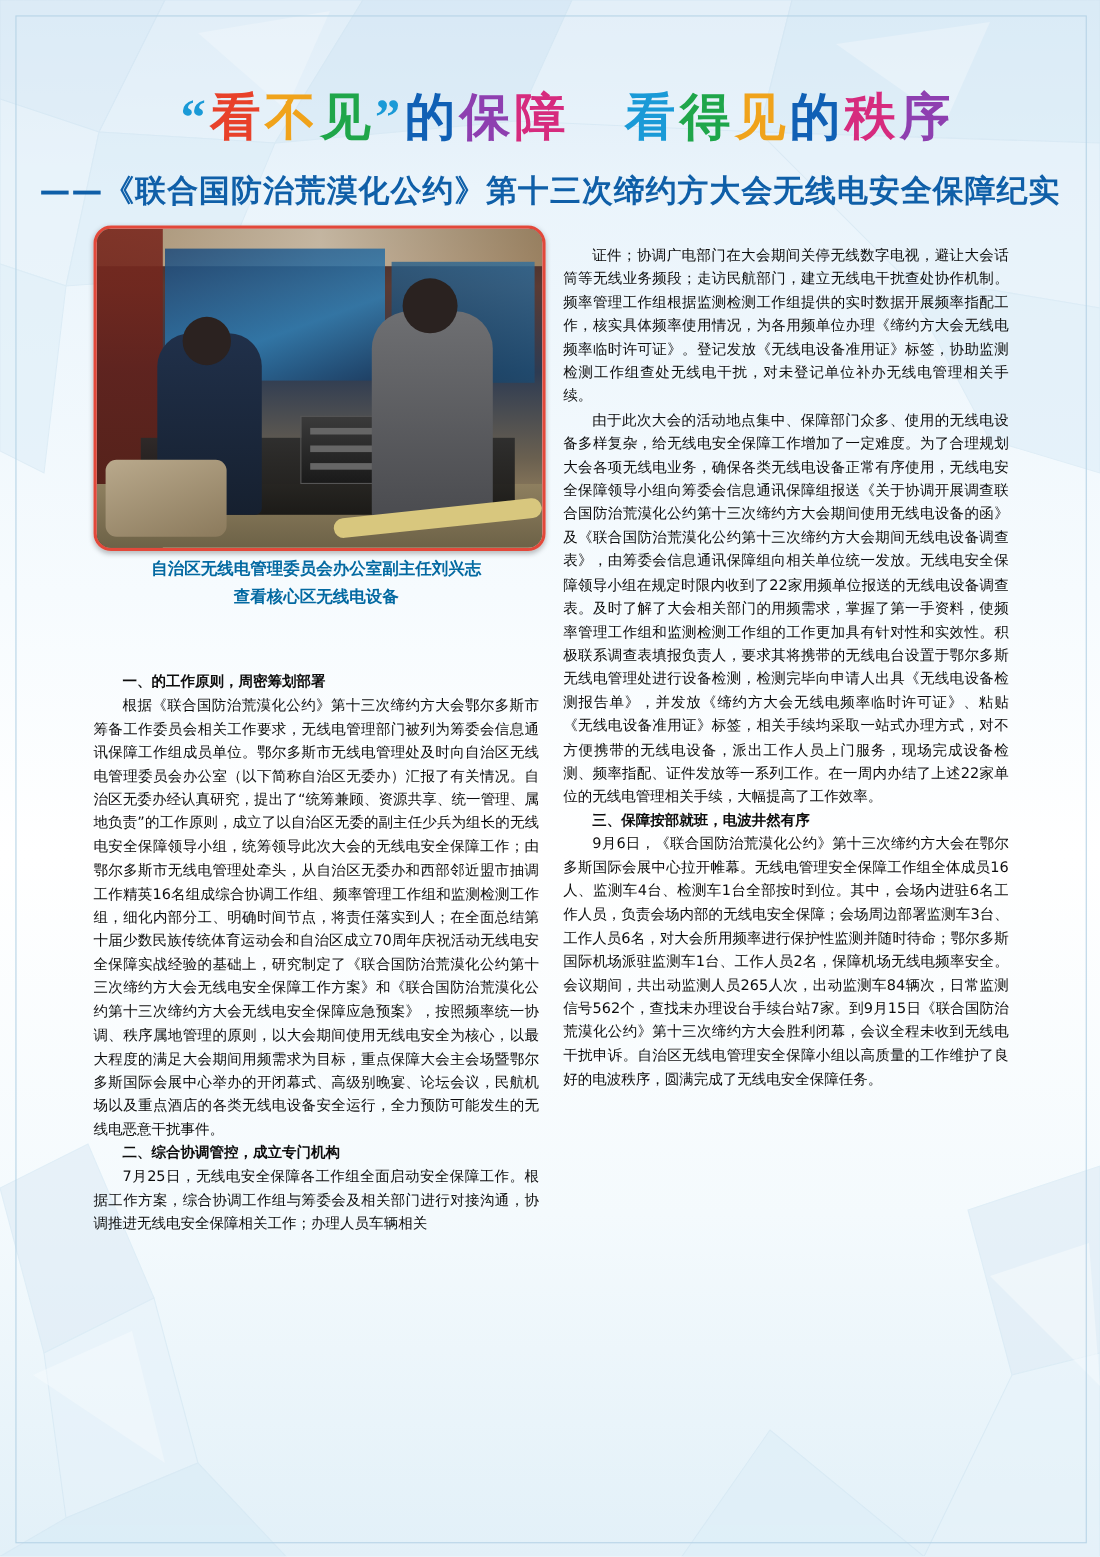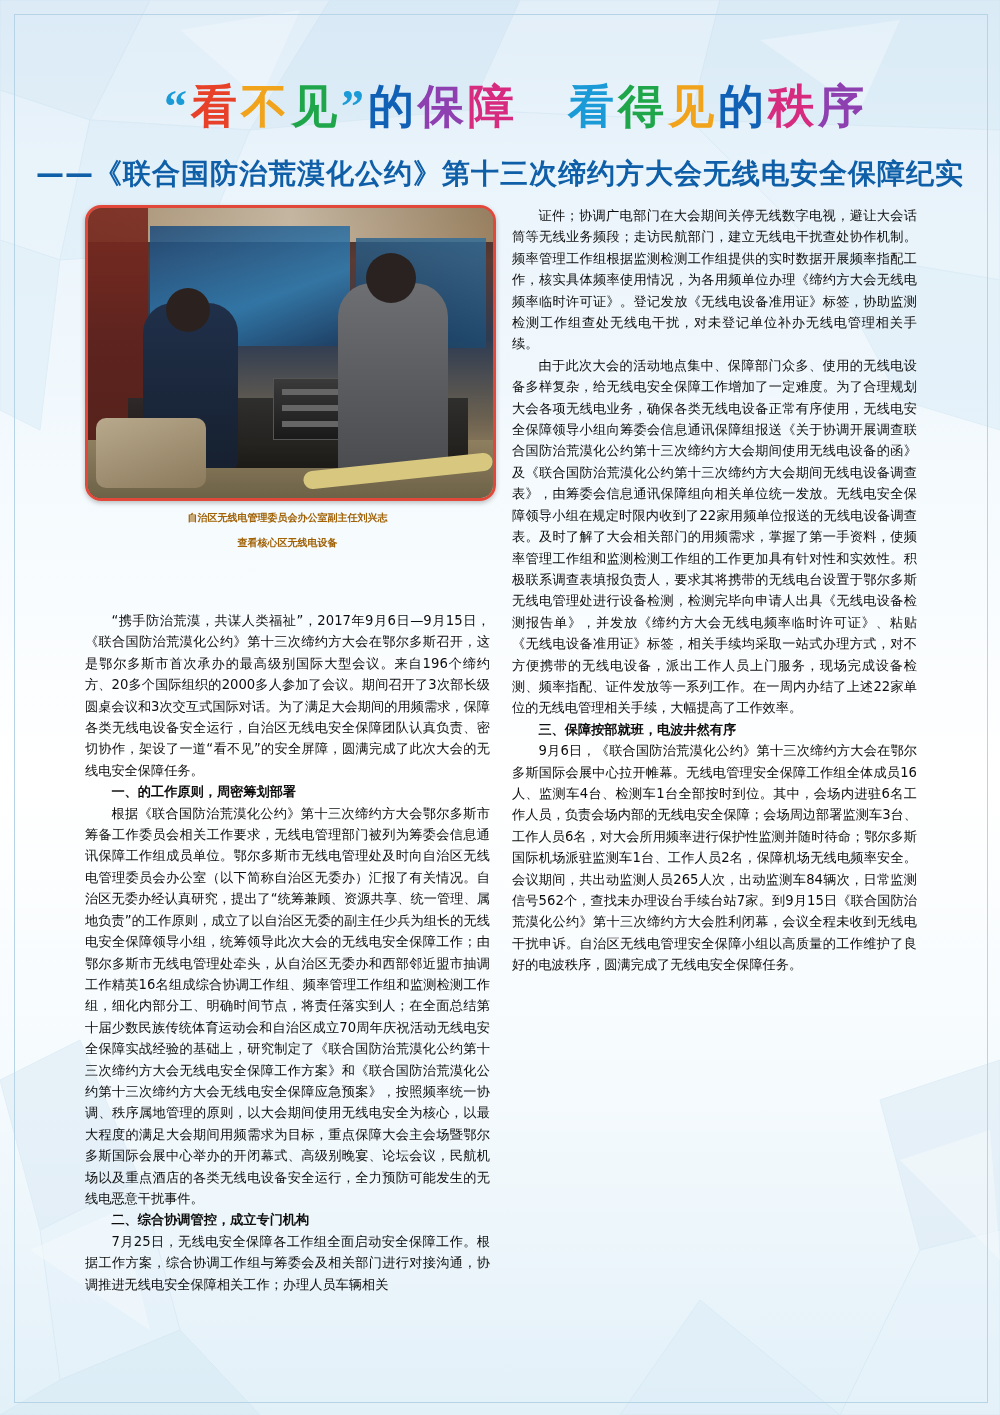--- a/index.html
+++ b/index.html
@@ -78,37 +78,37 @@
   .ph-head1{position:absolute;left:78px;top:80px;width:44px;height:44px;border-radius:50%;background:#2b2220;}
   .ph-person2{position:absolute;left:250px;top:75px;width:110px;height:190px;background:linear-gradient(180deg,#6e6f72,#4a4b4f);border-radius:34px 34px 6px 6px;}
   .ph-head2{position:absolute;left:278px;top:45px;width:50px;height:50px;border-radius:50%;background:#2a2220;}
   .ph-floor{position:absolute;left:0;bottom:0;width:100%;height:58px;background:linear-gradient(180deg,#8e7f5f,#6d6247);}
   .ph-chair{position:absolute;left:8px;bottom:10px;width:110px;height:70px;background:linear-gradient(160deg,#b9a98c,#8b7a5c);border-radius:10px;}
   .ph-cable{position:absolute;left:215px;bottom:18px;width:190px;height:18px;background:#d8c77e;border-radius:9px;transform:rotate(-6deg);}
   .caption{
     position:absolute;left:85px;top:505px;width:405px;
     text-align:center;
     font-family:"DejaVu Sans", sans-serif;
-    font-size:10px;color:#a16207;line-height:25px;
+    font-size:15px;color:#0369a1;line-height:25px;
     font-weight:bold;
   }
   
   .col{
     position:absolute;
     font-family:"DejaVu Sans", sans-serif;
     font-size:13.2px;
     line-height:21.4px;
     color:#0d0d0d;
     text-align:justify;
     text-justify:inter-ideograph;
   }
   .col p{margin:0;text-indent:2em;}
   .col p.sec{font-weight:bold;}
   .col-left{left:85px;top:610px;width:405px;}
-  .col-right{left:512px;top:205px;width:405px;}
+  .col-right{left:512px;top:222px;width:405px;}
 </style>
 </head>
 <body>
 
 <div class="bg-base"></div>
 
 <svg class="poly" width="1000" height="1415" viewBox="0 0 1000 1415" style="left:0;top:0;">
   <g fill="none" stroke="#cfe4f1" stroke-width="1">
     <polygon points="0,0 150,0 90,120 0,90" fill="#dcecf7"></polygon>
     <polygon points="150,0 330,0 250,130 90,120" fill="#e6f2fa"></polygon>
@@ -164,21 +164,20 @@
       <div class="ph-cable"></div>
     </div>
   </div>
 
   <div class="caption">
     <div>自治区无线电管理委员会办公室副主任刘兴志</div>
     <div>查看核心区无线电设备</div>
   </div>
 
   <div class="col col-left" id="col-left">
-      <p>“携手防治荒漠，共谋人类福祉”，2017年9月6日—9月15日，《联合国防治荒漠化公约》第十三次缔约方大会在鄂尔多斯召开，这是鄂尔多斯市首次承办的最高级别国际大型会议。来自196个缔约方、20多个国际组织的2000多人参加了会议。期间召开了3次部长级圆桌会议和3次交互式国际对话。为了满足大会期间的用频需求，保障各类无线电设备安全运行，自治区无线电安全保障团队认真负责、密切协作，架设了一道“看不见”的安全屏障，圆满完成了此次大会的无线电安全保障任务。</p>
       <p class="sec">一、的工作原则，周密筹划部署</p>
       <p>根据《联合国防治荒漠化公约》第十三次缔约方大会鄂尔多斯市筹备工作委员会相关工作要求，无线电管理部门被列为筹委会信息通讯保障工作组成员单位。鄂尔多斯市无线电管理处及时向自治区无线电管理委员会办公室（以下简称自治区无委办）汇报了有关情况。自治区无委办经认真研究，提出了“统筹兼顾、资源共享、统一管理、属地负责”的工作原则，成立了以自治区无委的副主任少兵为组长的无线电安全保障领导小组，统筹领导此次大会的无线电安全保障工作；由鄂尔多斯市无线电管理处牵头，从自治区无委办和西部邻近盟市抽调工作精英16名组成综合协调工作组、频率管理工作组和监测检测工作组，细化内部分工、明确时间节点，将责任落实到人；在全面总结第十届少数民族传统体育运动会和自治区成立70周年庆祝活动无线电安全保障实战经验的基础上，研究制定了《联合国防治荒漠化公约第十三次缔约方大会无线电安全保障工作方案》和《联合国防治荒漠化公约第十三次缔约方大会无线电安全保障应急预案》，按照频率统一协调、秩序属地管理的原则，以大会期间使用无线电安全为核心，以最大程度的满足大会期间用频需求为目标，重点保障大会主会场暨鄂尔多斯国际会展中心举办的开闭幕式、高级别晚宴、论坛会议，民航机场以及重点酒店的各类无线电设备安全运行，全力预防可能发生的无线电恶意干扰事件。</p>
       <p class="sec">二、综合协调管控，成立专门机构</p>
       <p>7月25日，无线电安全保障各工作组全面启动安全保障工作。根据工作方案，综合协调工作组与筹委会及相关部门进行对接沟通，协调推进无线电安全保障相关工作；办理人员车辆相关</p>
     </div>
   <div class="col col-right" id="col-right">
       <p>证件；协调广电部门在大会期间关停无线数字电视，避让大会话筒等无线业务频段；走访民航部门，建立无线电干扰查处协作机制。频率管理工作组根据监测检测工作组提供的实时数据开展频率指配工作，核实具体频率使用情况，为各用频单位办理《缔约方大会无线电频率临时许可证》。登记发放《无线电设备准用证》标签，协助监测检测工作组查处无线电干扰，对未登记单位补办无线电管理相关手续。</p>
       <p>由于此次大会的活动地点集中、保障部门众多、使用的无线电设备多样复杂，给无线电安全保障工作增加了一定难度。为了合理规划大会各项无线电业务，确保各类无线电设备正常有序使用，无线电安全保障领导小组向筹委会信息通讯保障组报送《关于协调开展调查联合国防治荒漠化公约第十三次缔约方大会期间使用无线电设备的函》及《联合国防治荒漠化公约第十三次缔约方大会期间无线电设备调查表》，由筹委会信息通讯保障组向相关单位统一发放。无线电安全保障领导小组在规定时限内收到了22家用频单位报送的无线电设备调查表。及时了解了大会相关部门的用频需求，掌握了第一手资料，使频率管理工作组和监测检测工作组的工作更加具有针对性和实效性。积极联系调查表填报负责人，要求其将携带的无线电台设置于鄂尔多斯无线电管理处进行设备检测，检测完毕向申请人出具《无线电设备检测报告单》，并发放《缔约方大会无线电频率临时许可证》、粘贴《无线电设备准用证》标签，相关手续均采取一站式办理方式，对不方便携带的无线电设备，派出工作人员上门服务，现场完成设备检测、频率指配、证件发放等一系列工作。在一周内办结了上述22家单位的无线电管理相关手续，大幅提高了工作效率。</p>
       <p class="sec">三、保障按部就班，电波井然有序</p>
       <p>9月6日，《联合国防治荒漠化公约》第十三次缔约方大会在鄂尔多斯国际会展中心拉开帷幕。无线电管理安全保障工作组全体成员16人、监测车4台、检测车1台全部按时到位。其中，会场内进驻6名工作人员，负责会场内部的无线电安全保障；会场周边部署监测车3台、工作人员6名，对大会所用频率进行保护性监测并随时待命；鄂尔多斯国际机场派驻监测车1台、工作人员2名，保障机场无线电频率安全。会议期间，共出动监测人员265人次，出动监测车84辆次，日常监测信号562个，查找未办理设台手续台站7家。到9月15日《联合国防治荒漠化公约》第十三次缔约方大会胜利闭幕，会议全程未收到无线电干扰申诉。自治区无线电管理安全保障小组以高质量的工作维护了良好的电波秩序，圆满完成了无线电安全保障任务。</p>

